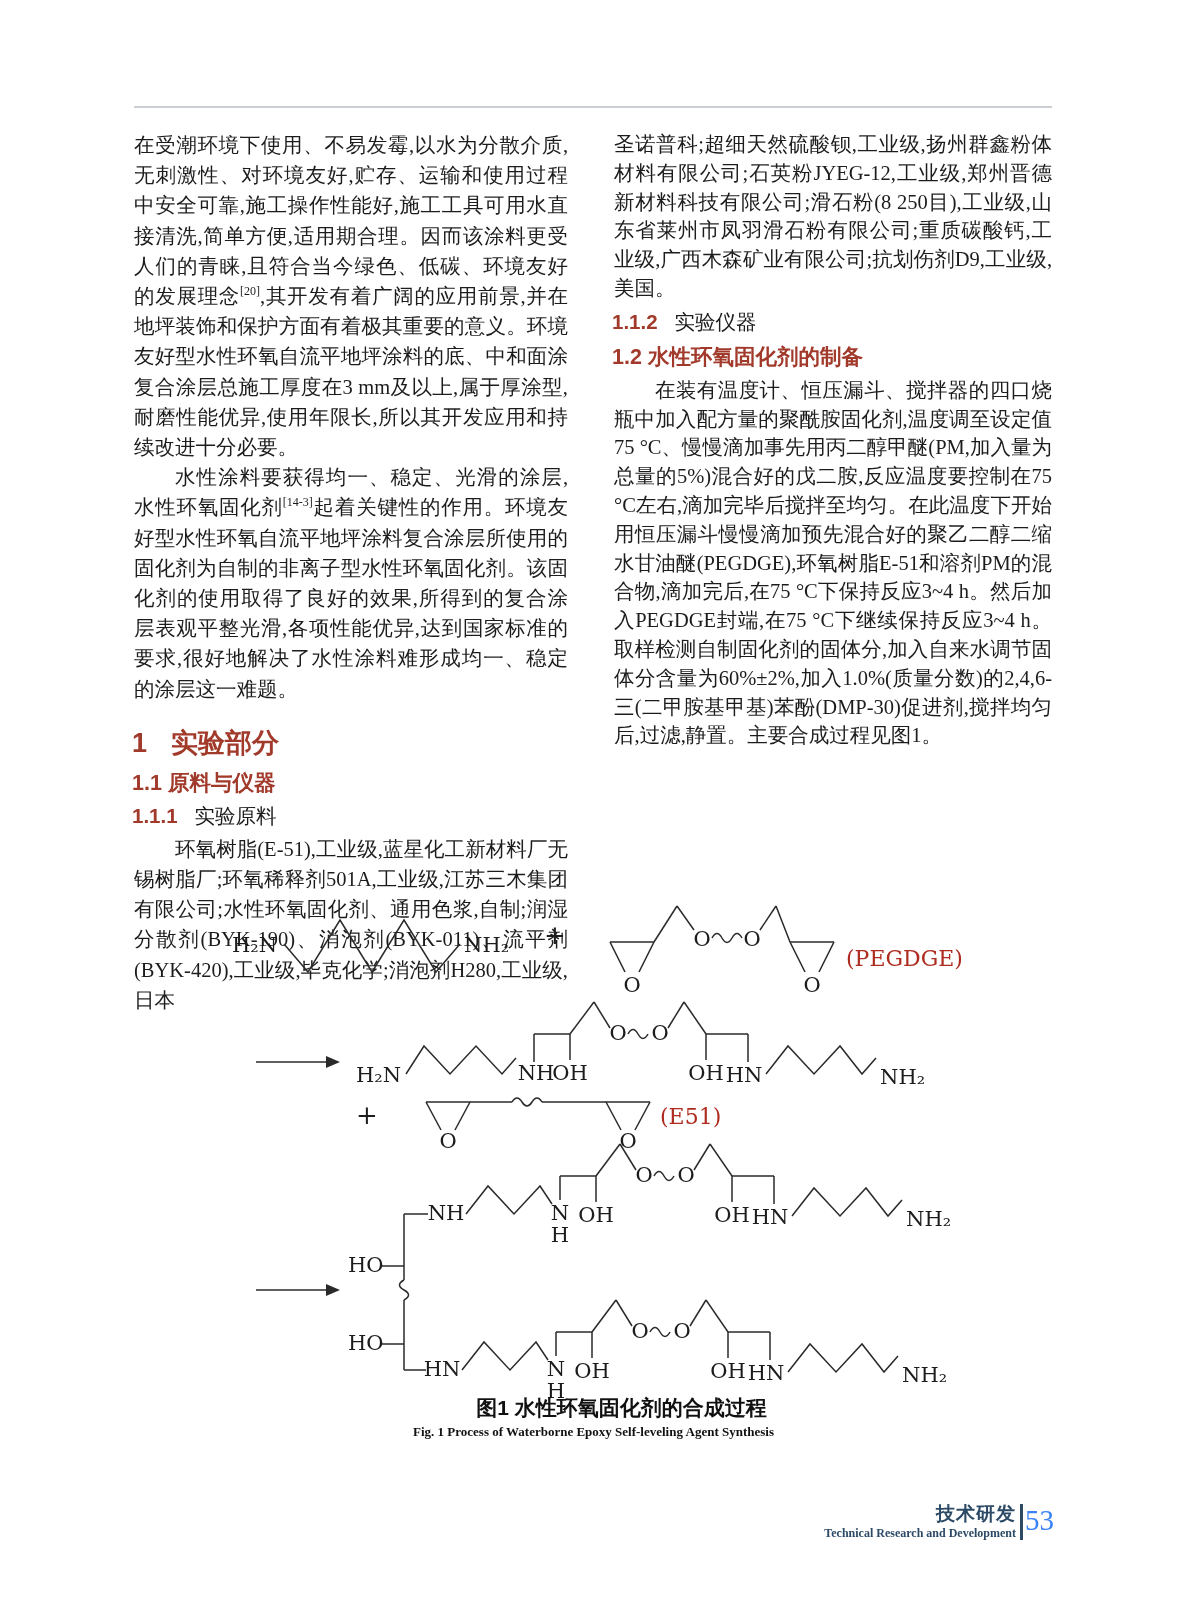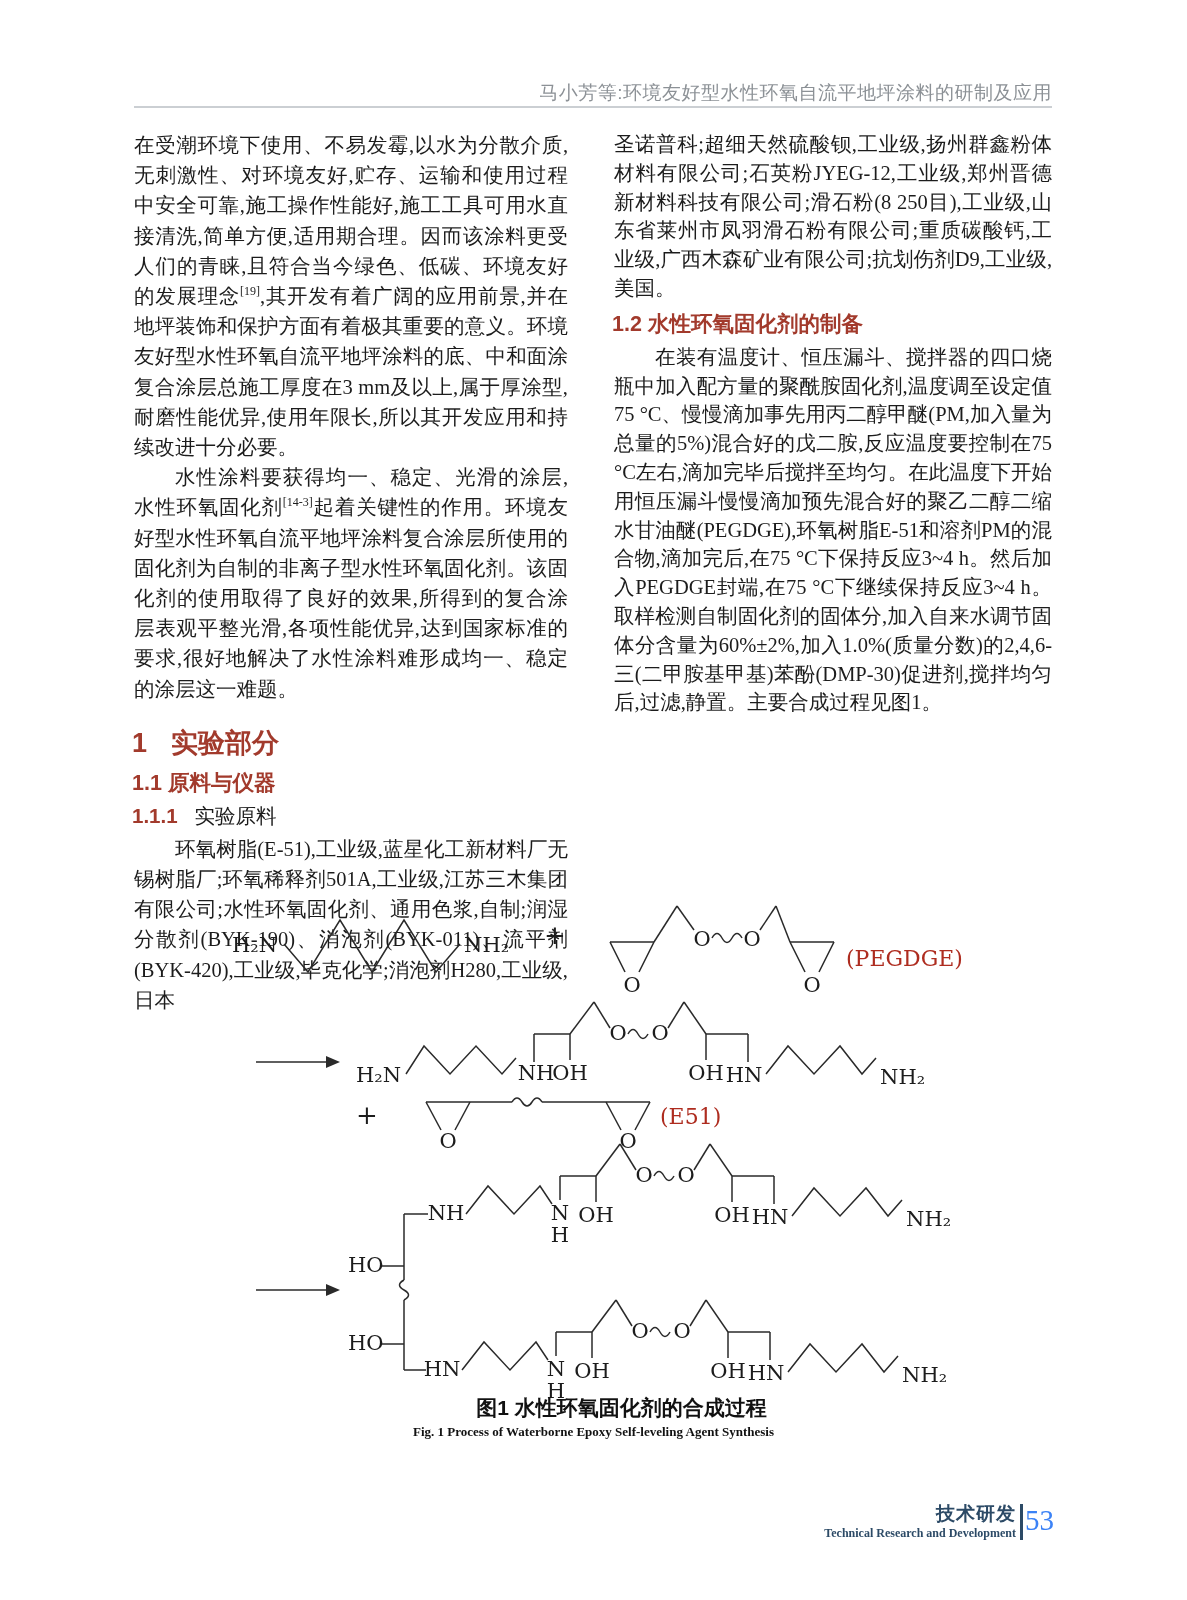--- a/index.html
+++ b/index.html
@@ -44,34 +44,34 @@
         font-weight:bold;font-size:12px;color:#2c4a66;}
   .footer-bar{position:absolute;top:1504px;right:164px;width:3px;height:36px;background:#2c4a66;}
   .footer-page{position:absolute;top:1504px;right:133px;font-family:Liberation Serif, serif;
         font-size:29px;color:#3b82f6;}
 </style>
 </head>
 <body>
 
 <div class="page">
 
-  <div class="running-title">马小芳等:环境友好型水性环氧自流平地坪涂料的研制及应用</div>
   <div class="header-rule"></div>
 
   <div class="col col-left">
-    <p><span>在受潮环境下使用、不易发霉,以水为分散介质,无刺激性、对环境友好,贮存、运输和使用过程中安全可靠,施工操作性能好,施工工具可用水直接清洗,简单方便,适用期合理。因而该涂料更受人们的青睐,且符合当今绿色、低碳、环境友好的发展理念</span><sup class="cite">[19]</sup><span>,其开发有着广阔的应用前景,并在地坪装饰和保护方面有着极其重要的意义。环境友好型水性环氧自流平地坪涂料的底、中和面涂复合涂层总施工厚度在3 mm及以上,属于厚涂型,耐磨性能优异,使用年限长,所以其开发应用和持续改进十分必要。</span></p>
+    <p><span>在受潮环境下使用、不易发霉,以水为分散介质,无刺激性、对环境友好,贮存、运输和使用过程中安全可靠,施工操作性能好,施工工具可用水直接清洗,简单方便,适用期合理。因而该涂料更受人们的青睐,且符合当今绿色、低碳、环境友好的发展理念</span><sup class="cite">[20]</sup><span>,其开发有着广阔的应用前景,并在地坪装饰和保护方面有着极其重要的意义。环境友好型水性环氧自流平地坪涂料的底、中和面涂复合涂层总施工厚度在3 mm及以上,属于厚涂型,耐磨性能优异,使用年限长,所以其开发应用和持续改进十分必要。</span></p>
     <p class="indent"><span>水性涂料要获得均一、稳定、光滑的涂层,水性环氧固化剂</span><sup class="cite">[14-3]</sup><span>起着关键性的作用。环境友好型水性环氧自流平地坪涂料复合涂层所使用的固化剂为自制的非离子型水性环氧固化剂。该固化剂的使用取得了良好的效果,所得到的复合涂层表观平整光滑,各项性能优异,达到国家标准的要求,很好地解决了水性涂料难形成均一、稳定的涂层这一难题。</span></p>
     <div class="h1red"><span class="num">1</span><span>实验部分</span></div>
     <div class="h2red"><span class="num">1.1</span><span>原料与仪器</span></div>
     <div class="h3blk"><span class="num">1.1.1</span><span>实验原料</span></div>
     <p class="indent">环氧树脂(E-51),工业级,蓝星化工新材料厂无锡树脂厂;环氧稀释剂501A,工业级,江苏三木集团有限公司;水性环氧固化剂、通用色浆,自制;润湿分散剂(BYK-190)、消泡剂(BYK-011)、流平剂(BYK-420),工业级,毕克化学;消泡剂H280,工业级,日本</p>
   </div>
 
   <div class="col col-right">
     <p>圣诺普科;超细天然硫酸钡,工业级,扬州群鑫粉体材料有限公司;石英粉JYEG-12,工业级,郑州晋德新材料科技有限公司;滑石粉(8 250目),工业级,山东省莱州市凤羽滑石粉有限公司;重质碳酸钙,工业级,广西木森矿业有限公司;抗划伤剂D9,工业级,美国。</p>
+    <div class="h3blk"><span class="num">1.1.2</span><span>实验仪器</span></div>
     <div class="h2red"><span class="num">1.2</span><span>水性环氧固化剂的制备</span></div>
     <p class="indent">在装有温度计、恒压漏斗、搅拌器的四口烧瓶中加入配方量的聚酰胺固化剂,温度调至设定值75 °C、慢慢滴加事先用丙二醇甲醚(PM,加入量为总量的5%)混合好的戊二胺,反应温度要控制在75 °C左右,滴加完毕后搅拌至均匀。在此温度下开始用恒压漏斗慢慢滴加预先混合好的聚乙二醇二缩水甘油醚(PEGDGE),环氧树脂E-51和溶剂PM的混合物,滴加完后,在75 °C下保持反应3~4 h。然后加入PEGDGE封端,在75 °C下继续保持反应3~4 h。取样检测自制固化剂的固体分,加入自来水调节固体分含量为60%±2%,加入1.0%(质量分数)的2,4,6-三(二甲胺基甲基)苯酚(DMP-30)促进剂,搅拌均匀后,过滤,静置。主要合成过程见图1。</p>
   </div>
 
   <div class="figure-wrap">
   <svg width="1187" height="530" viewBox="0 0 1187 530">
 
     <text class="atom" x="232" y="74">H₂N</text>
     <polyline class="bond" points="284,66 308,94 340,42 372,94 404,42 436,94 460,66"></polyline>
     <text class="atom" x="464" y="74">NH₂</text>

